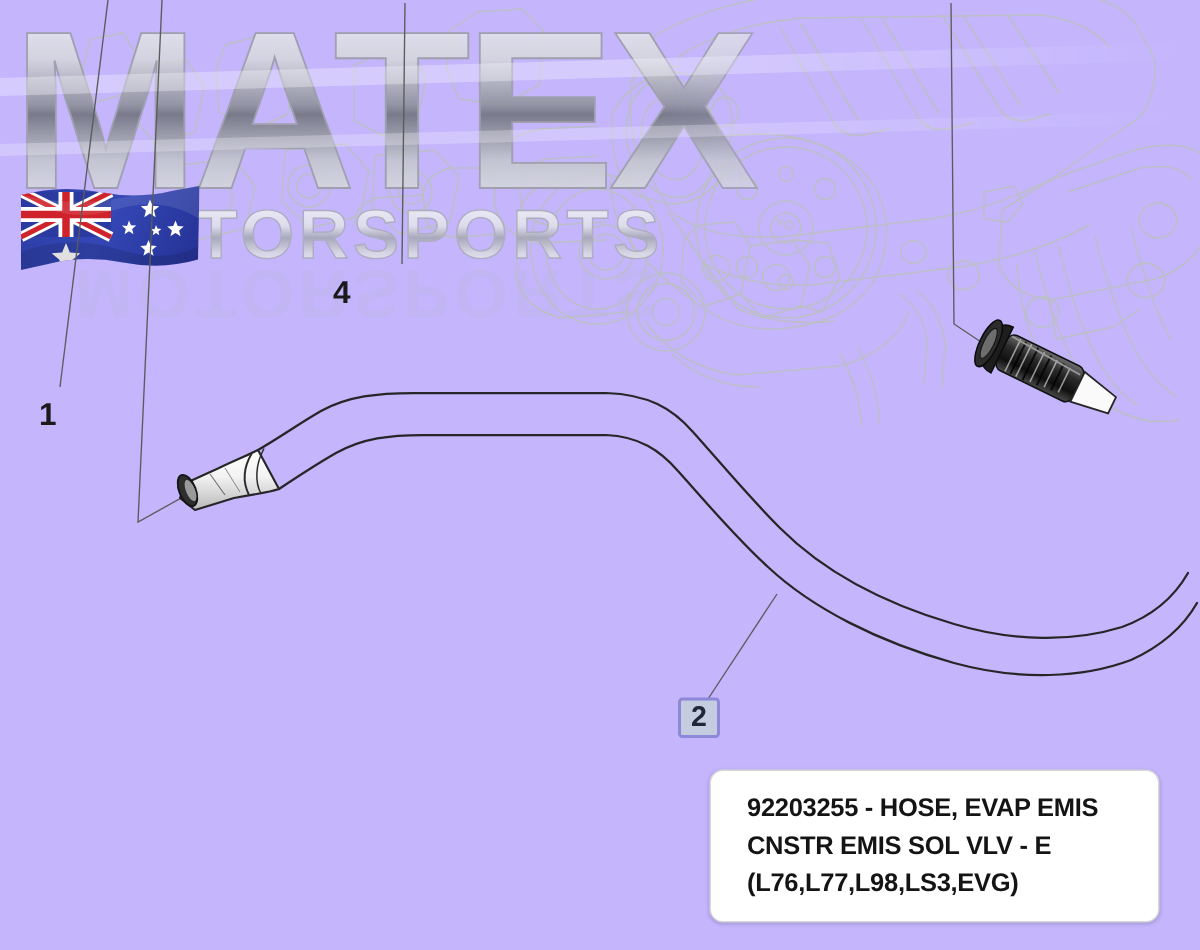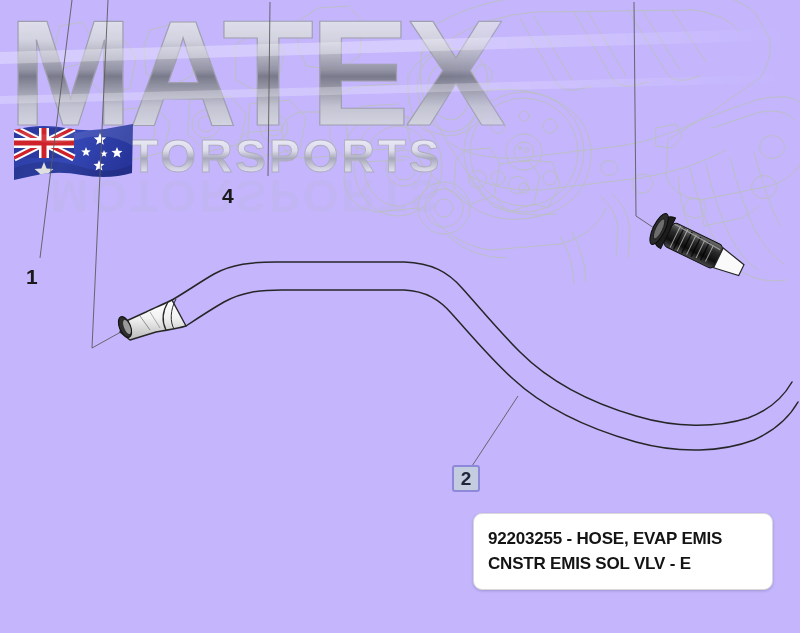--- a/index.html
+++ b/index.html
@@ -67,21 +67,21 @@
     line-height: 1;
     user-select: none;
   }
 
   
   #caption-card {
     position: absolute;
     left: 473px;
     top: 513px;
     width: 300px;
-    padding: 12px 14px 13px 14px;
+    padding: 12px 14px 13px 24px;
     box-sizing: border-box;
     background: #ffffff;
     border: 1px solid #d8d8d8;
     border-radius: 9px;
     box-shadow: 0 1px 3px rgba(0,0,0,0.18);
   }
   #caption-card .cap-line {
     font-family: "Liberation Sans", sans-serif;
     font-weight: bold;
     font-size: 17px;
@@ -399,16 +399,17 @@
 
     <div class="callout-plain" style="left:222px; top:185px;">4</div>
 
     <div class="callout-box" style="left:452px; top:465px;">2</div>
   </div>
 
   <div class="layer" id="caption-layer" style="pointer-events:none;">
     <div id="caption-card" style="pointer-events:auto;">
       <div class="cap-line">92203255 - HOSE, EVAP EMIS</div>
       <div class="cap-line">CNSTR EMIS SOL VLV - E</div>
+      <div class="cap-line">(L76,L77,L98,LS3,EVG)</div>
     </div>
   </div>
 
 </div>
 
 </body></html>

